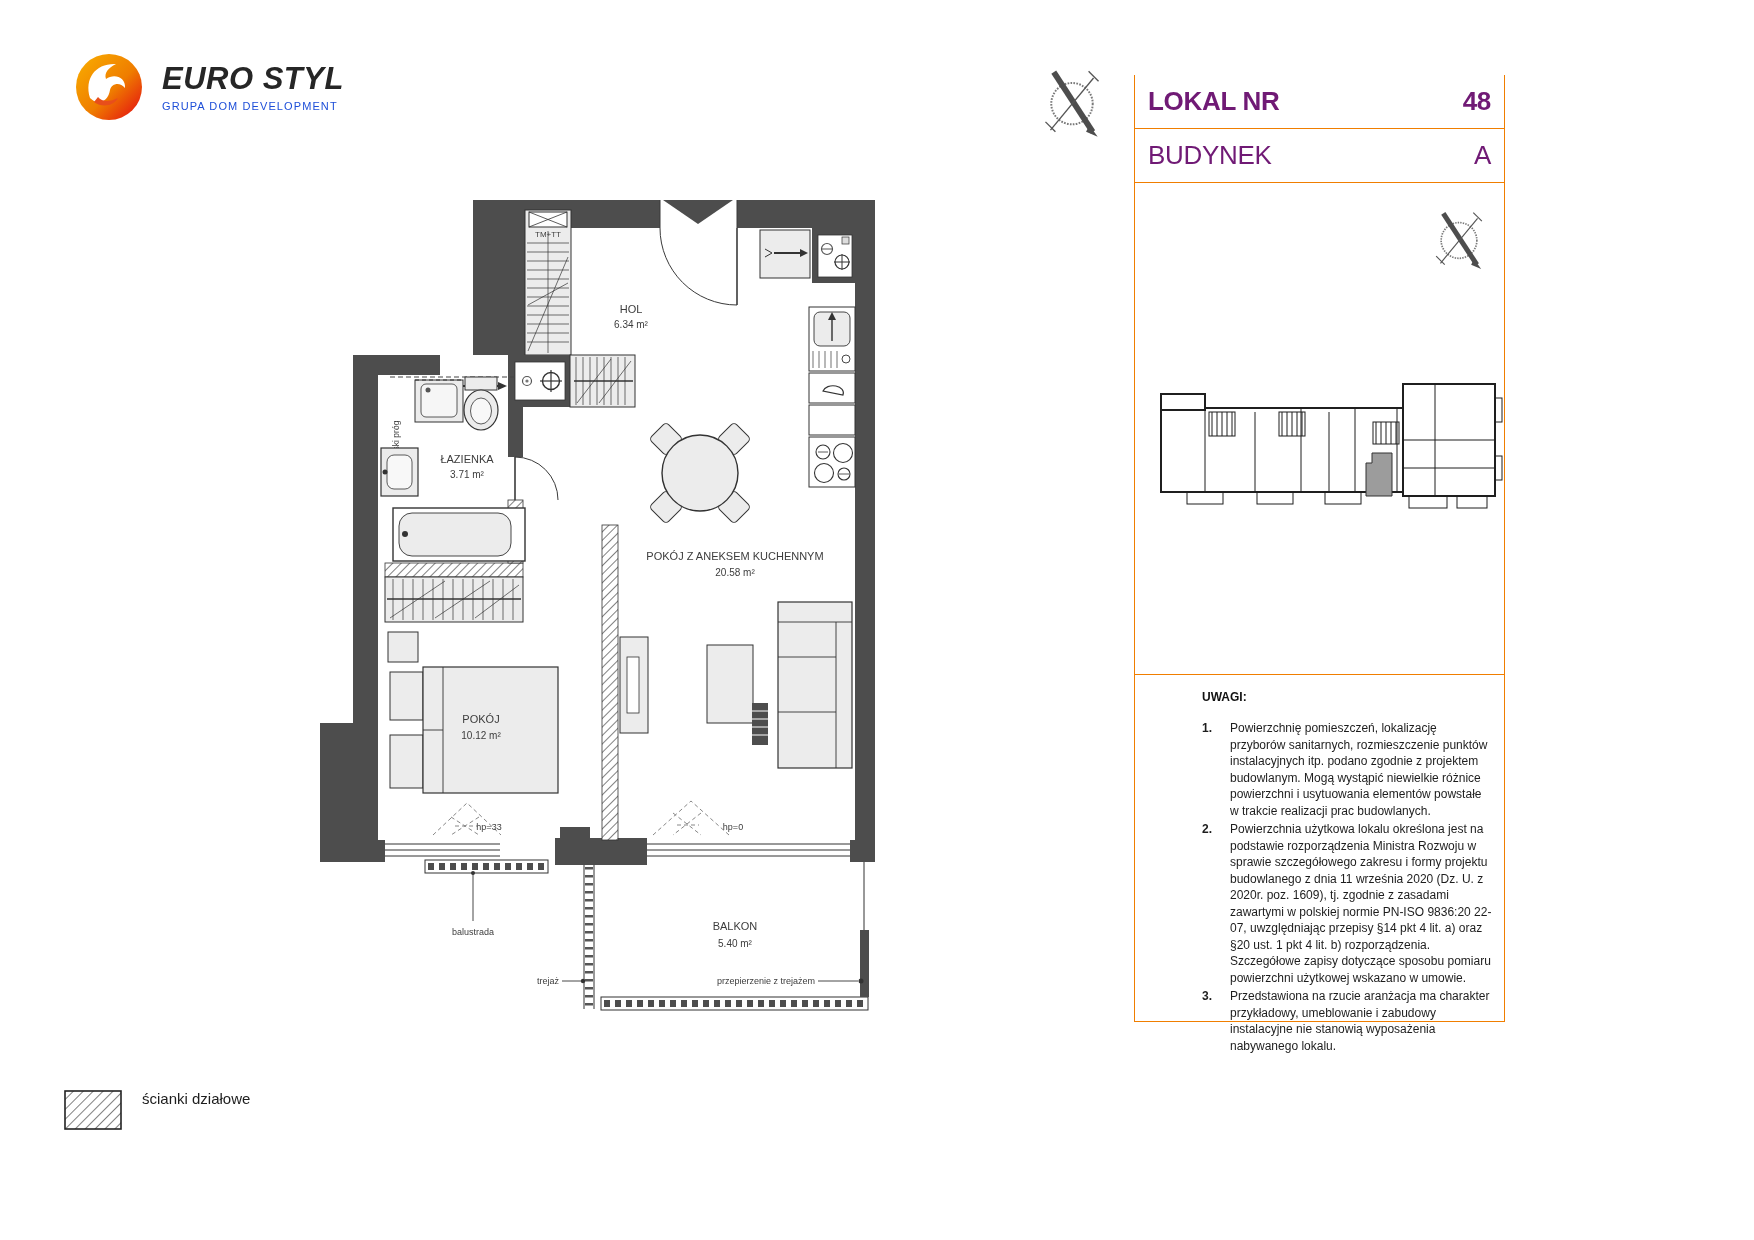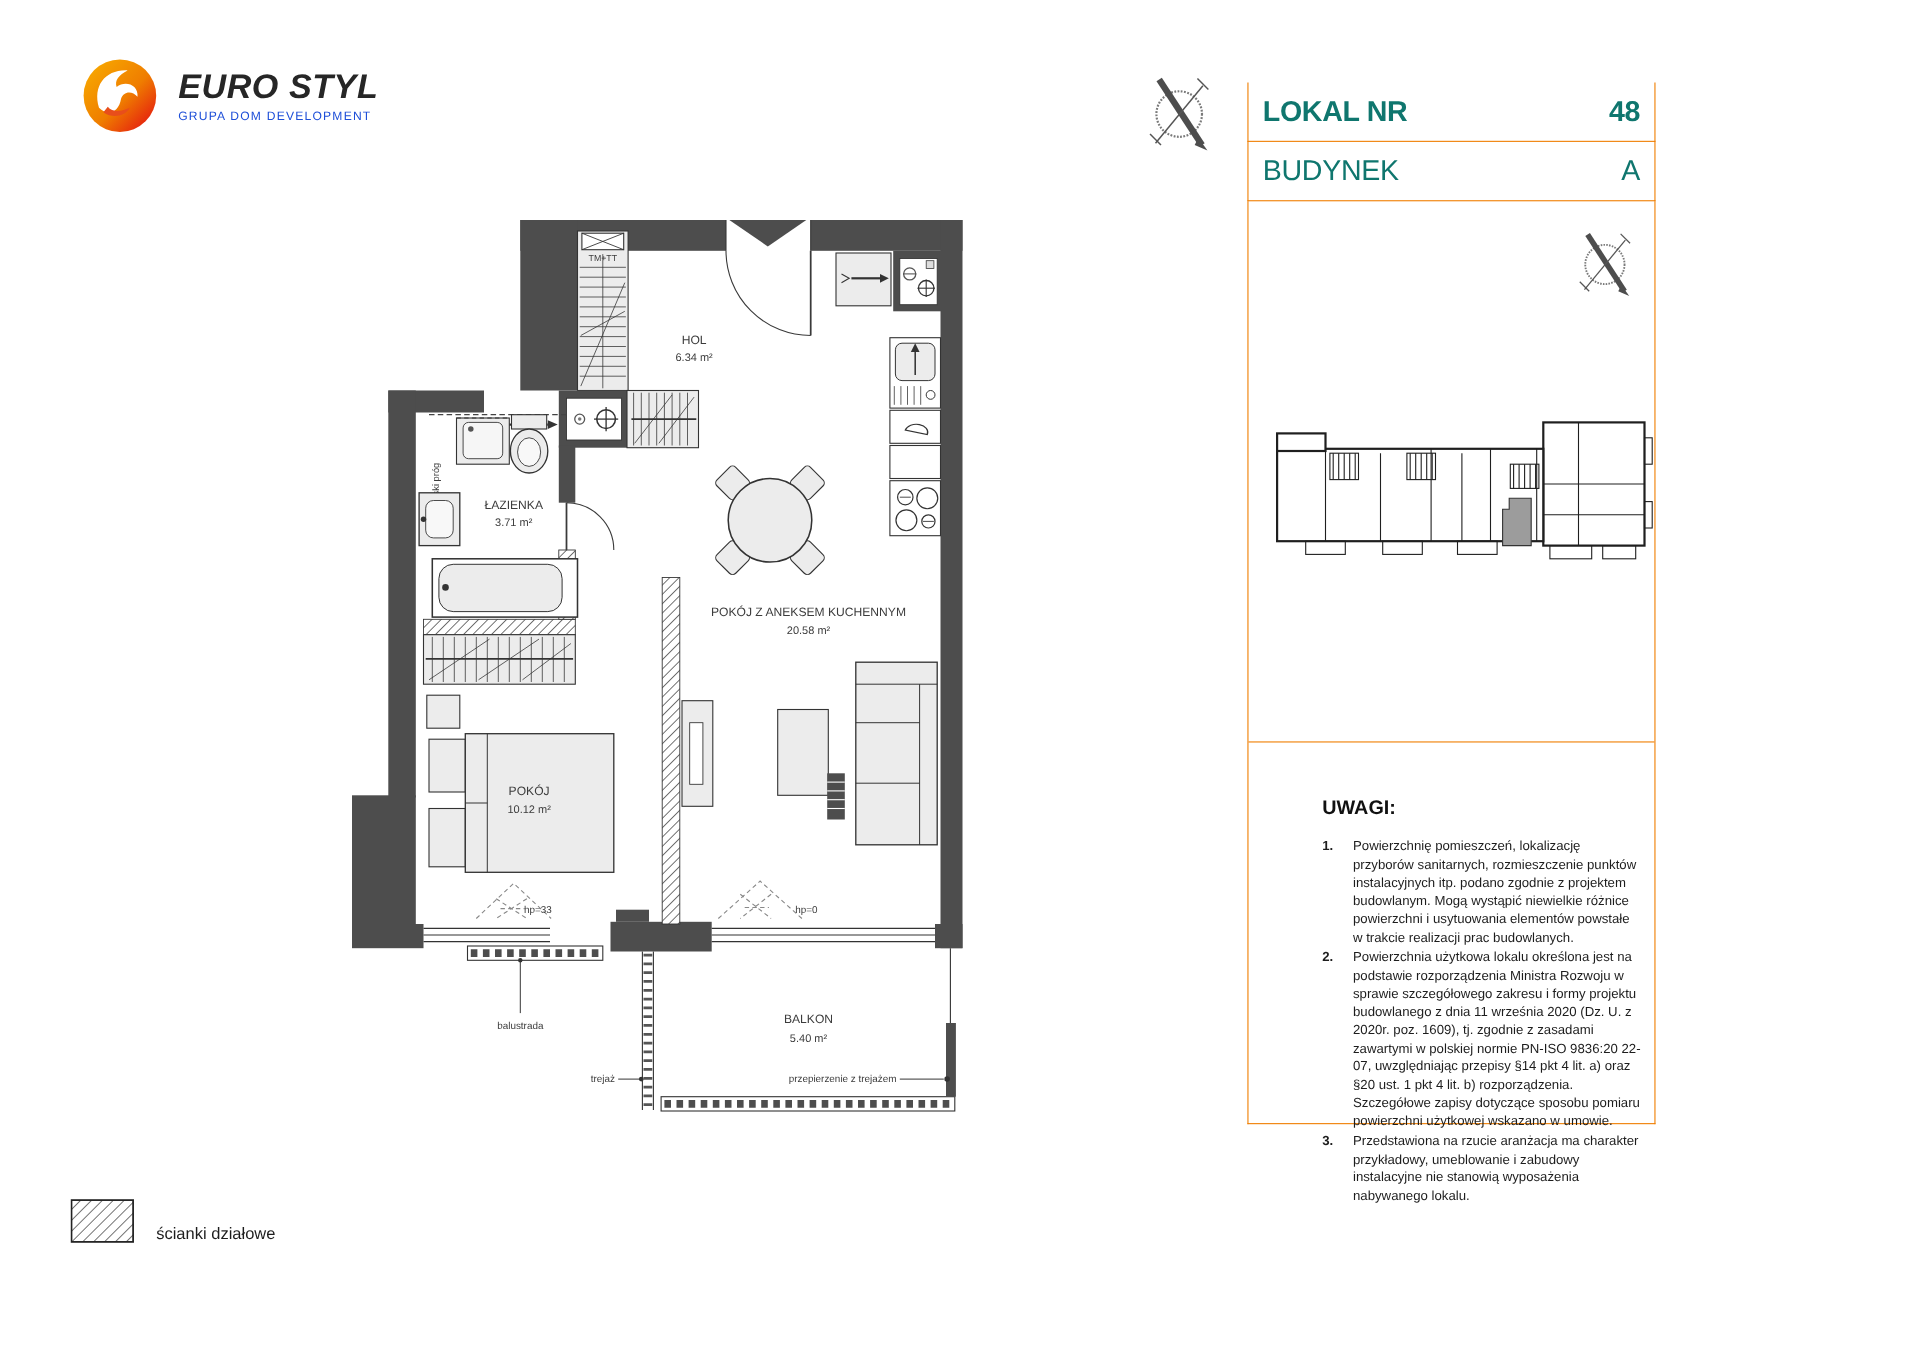--- a/index.html
+++ b/index.html
@@ -8,34 +8,34 @@
   .abs{position:absolute;}
   
   .logo{left:72px;top:50px;display:flex;align-items:center;gap:16px;}
   .logo-brand{font-size:31px;font-weight:bold;color:#262626;letter-spacing:.5px;line-height:1;font-style:italic;}
   .logo-tagline{font-size:11px;color:#1d4ed8;letter-spacing:1.1px;margin-top:6px;}
   
   .panel{left:1134px;top:75px;width:371px;}
   .panel-header{height:57px;line-height:57px;padding-left:13px;color:#fff;font-size:26px;font-weight:bold;
     letter-spacing:.2px;background:linear-gradient(90deg,#e30613 0%,#ee7203 45%,#f07e00 100%);}
   .panel-row{height:53px;display:flex;align-items:center;justify-content:space-between;
-    padding:0 13px;font-size:26px;letter-spacing:-0.3px;color:#0f766e;
+    padding:0 13px;font-size:26px;letter-spacing:-0.3px;color:#701a75;
     border-left:1.5px solid #f07e00;border-right:1.5px solid #f07e00;border-bottom:1.5px solid #f07e00;}
   .panel-row.bold{font-weight:bold;}
   .panel-box{position:relative;height:838px;border:1.5px solid #f07e00;border-top:none;}
   .box-divider{position:absolute;left:0;right:0;top:491px;border-top:1.5px solid #f07e00;}
   .compass-panel{position:absolute;right:20px;top:24px;}
   .miniplan{position:absolute;left:24px;top:181px;}
   .notes{position:absolute;left:67px;right:12px;top:507px;}
-  .notes-heading{font-size:18px;font-weight:bold;color:#111;margin-bottom:16px;margin-top:34px;}
+  .notes-heading{font-size:12px;font-weight:bold;color:#111;margin-bottom:16px;}
   .note{display:flex;margin-bottom:2px;font-size:12px;line-height:16.5px;color:#1d1d1d;}
   .note-num{width:28px;font-weight:bold;flex:none;}
   .note-text{width:290px;}
   
-  .legend{left:64px;top:1090px;display:flex;align-items:flex-end;gap:20px;}
+  .legend{left:64px;top:1090px;display:flex;align-items:flex-start;gap:20px;}
   .legend-label{font-size:15px;color:#1d1d1d;}
   
   .floorplan text{fill:#3c3c3c;font-family:"Liberation Sans", sans-serif;}
 </style>
 </head>
 <body>
 
 <div class="abs logo">
   <svg width="74" height="74" viewBox="0 0 74 74">
     <defs>

